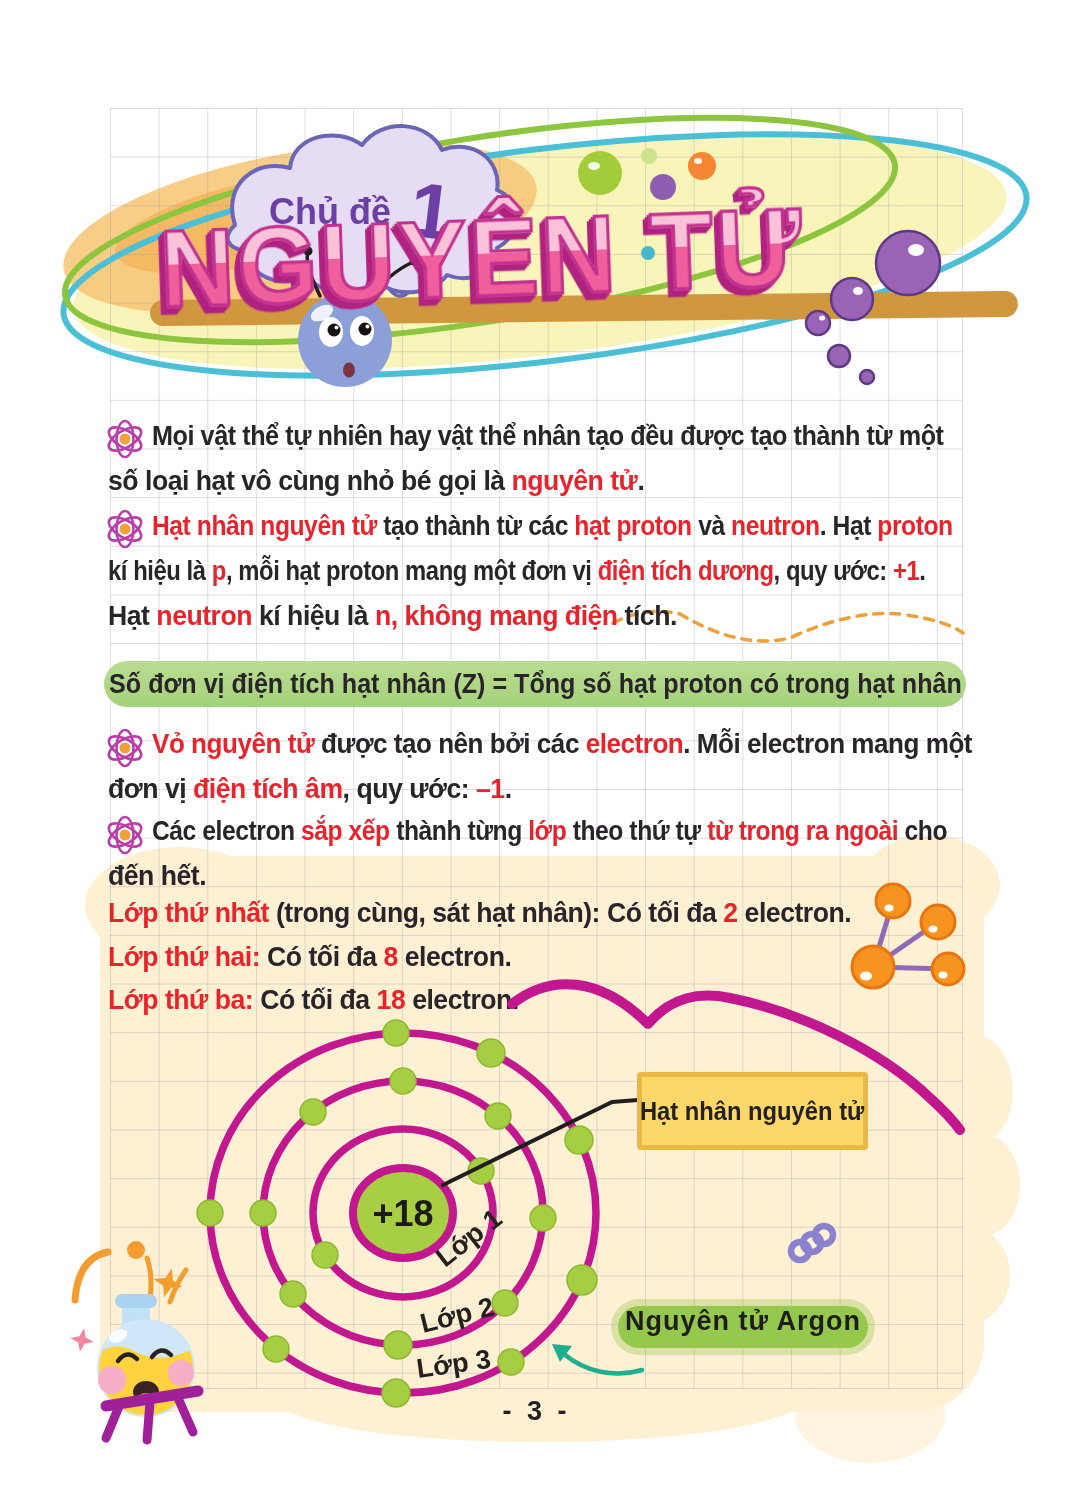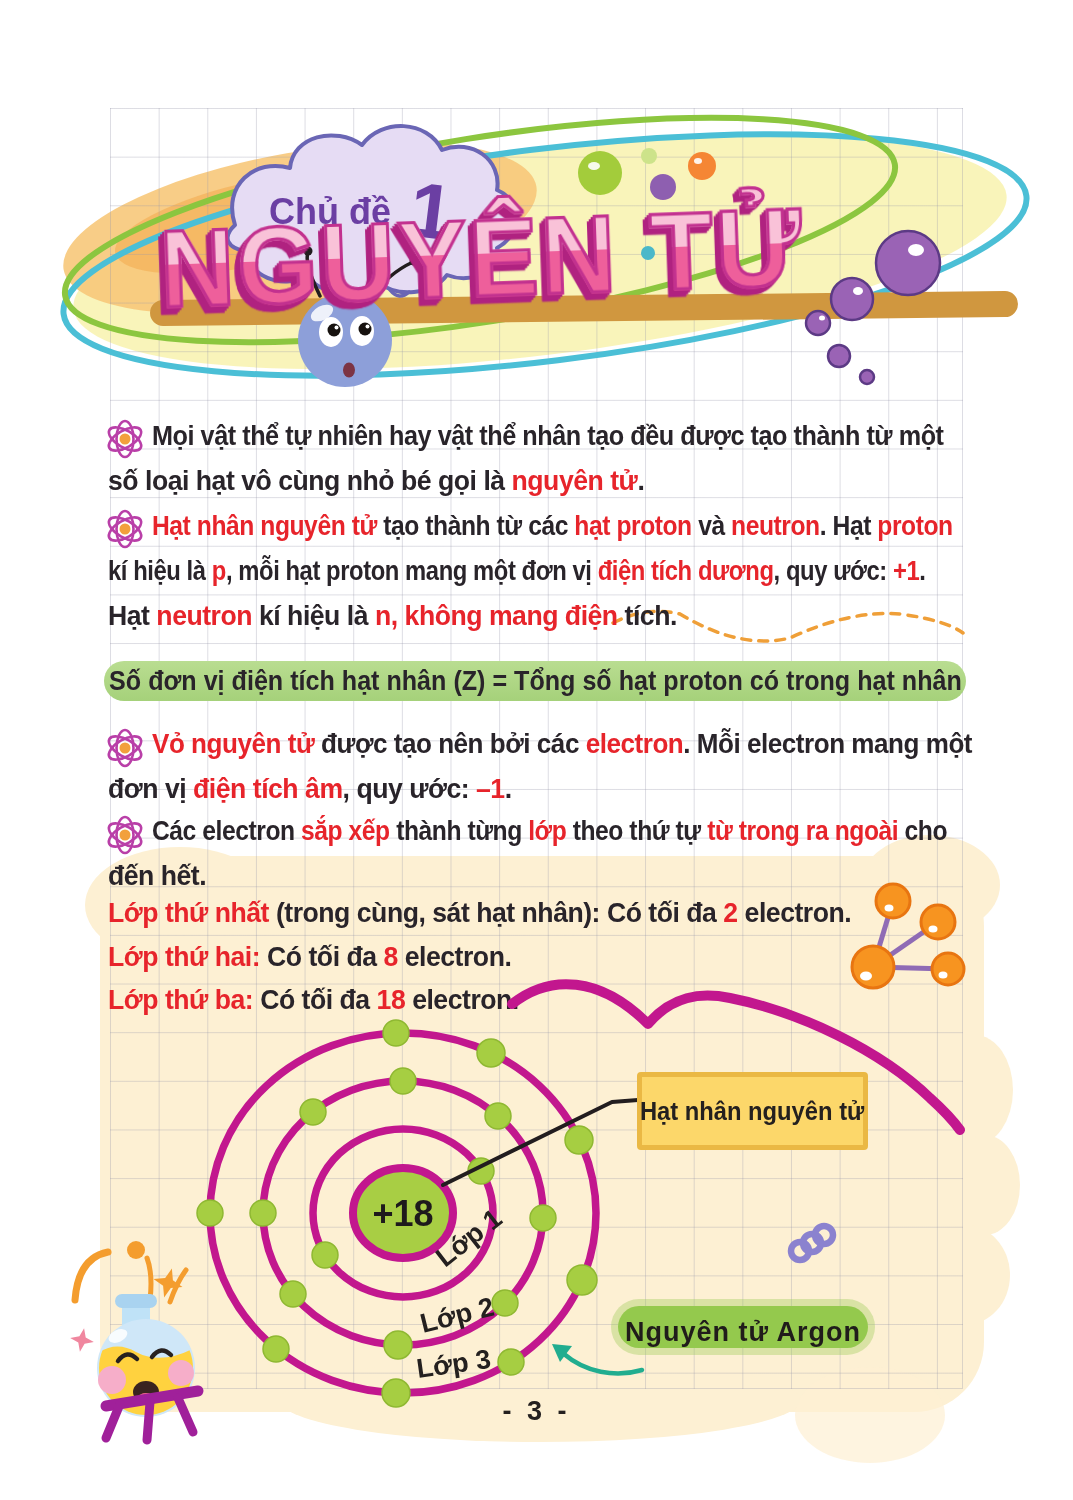--- a/index.html
+++ b/index.html
@@ -23,31 +23,31 @@
         -webkit-background-clip:text;background-clip:text;
         -webkit-text-fill-color:transparent;
         -webkit-text-stroke:3px #c2318f;
         filter:drop-shadow(-4px 4px 0 #b02280) drop-shadow(-2px 2px 0 #b02280);}
   
   .tline{position:absolute;white-space:nowrap;font-size:28px;font-weight:bold;
          color:#29242a;transform-origin:0 50%;letter-spacing:-0.5px;}
   .tline .bk{color:#29242a;}
   .tline .rd{color:#e7242b;}
   .atom-ic{position:absolute;width:44px;height:44px;}
-  .zbox{position:absolute;left:104px;top:661px;width:862px;height:40px;border-radius:24px;
+  .zbox{position:absolute;left:104px;top:661px;width:862px;height:46px;border-radius:24px;
         background:linear-gradient(#b9dd91,#a5d17a);display:flex;align-items:center;justify-content:center;}
   .zbox .ztext{font-size:27px;font-weight:bold;color:#29242a;white-space:nowrap;transform:scaleX(.93);}
   
   .nucleus-box{position:absolute;left:637px;top:1072px;width:231px;height:78px;
         background:#fcd76a;border:5px solid #eab844;border-radius:4px;box-sizing:border-box;
         display:flex;align-items:center;justify-content:center;}
   .nucleus-box span{font-size:25px;font-weight:bold;color:#24201f;white-space:nowrap;transform:scaleX(.95);}
   .argon-pill{position:absolute;left:618px;top:1306px;width:250px;height:42px;border-radius:21px;
         background:#94c94d;box-shadow:0 0 0 7px rgba(148,201,77,.35);
-        display:flex;align-items:flex-end;justify-content:center;}
+        display:flex;align-items:flex-start;justify-content:center;}
   .argon-pill span{font-size:27px;font-weight:bold;color:#201c1b;letter-spacing:1px;white-space:nowrap;}
   .page-num{position:absolute;left:0;top:1396px;width:1073px;text-align:center;
         font-size:27px;font-weight:bold;color:#24201f;letter-spacing:4px;}
 </style>
 </head>
 <body>
 
 <div class="page">
 
   <svg class="layer" width="1073" height="1500" viewBox="0 0 1073 1500">

